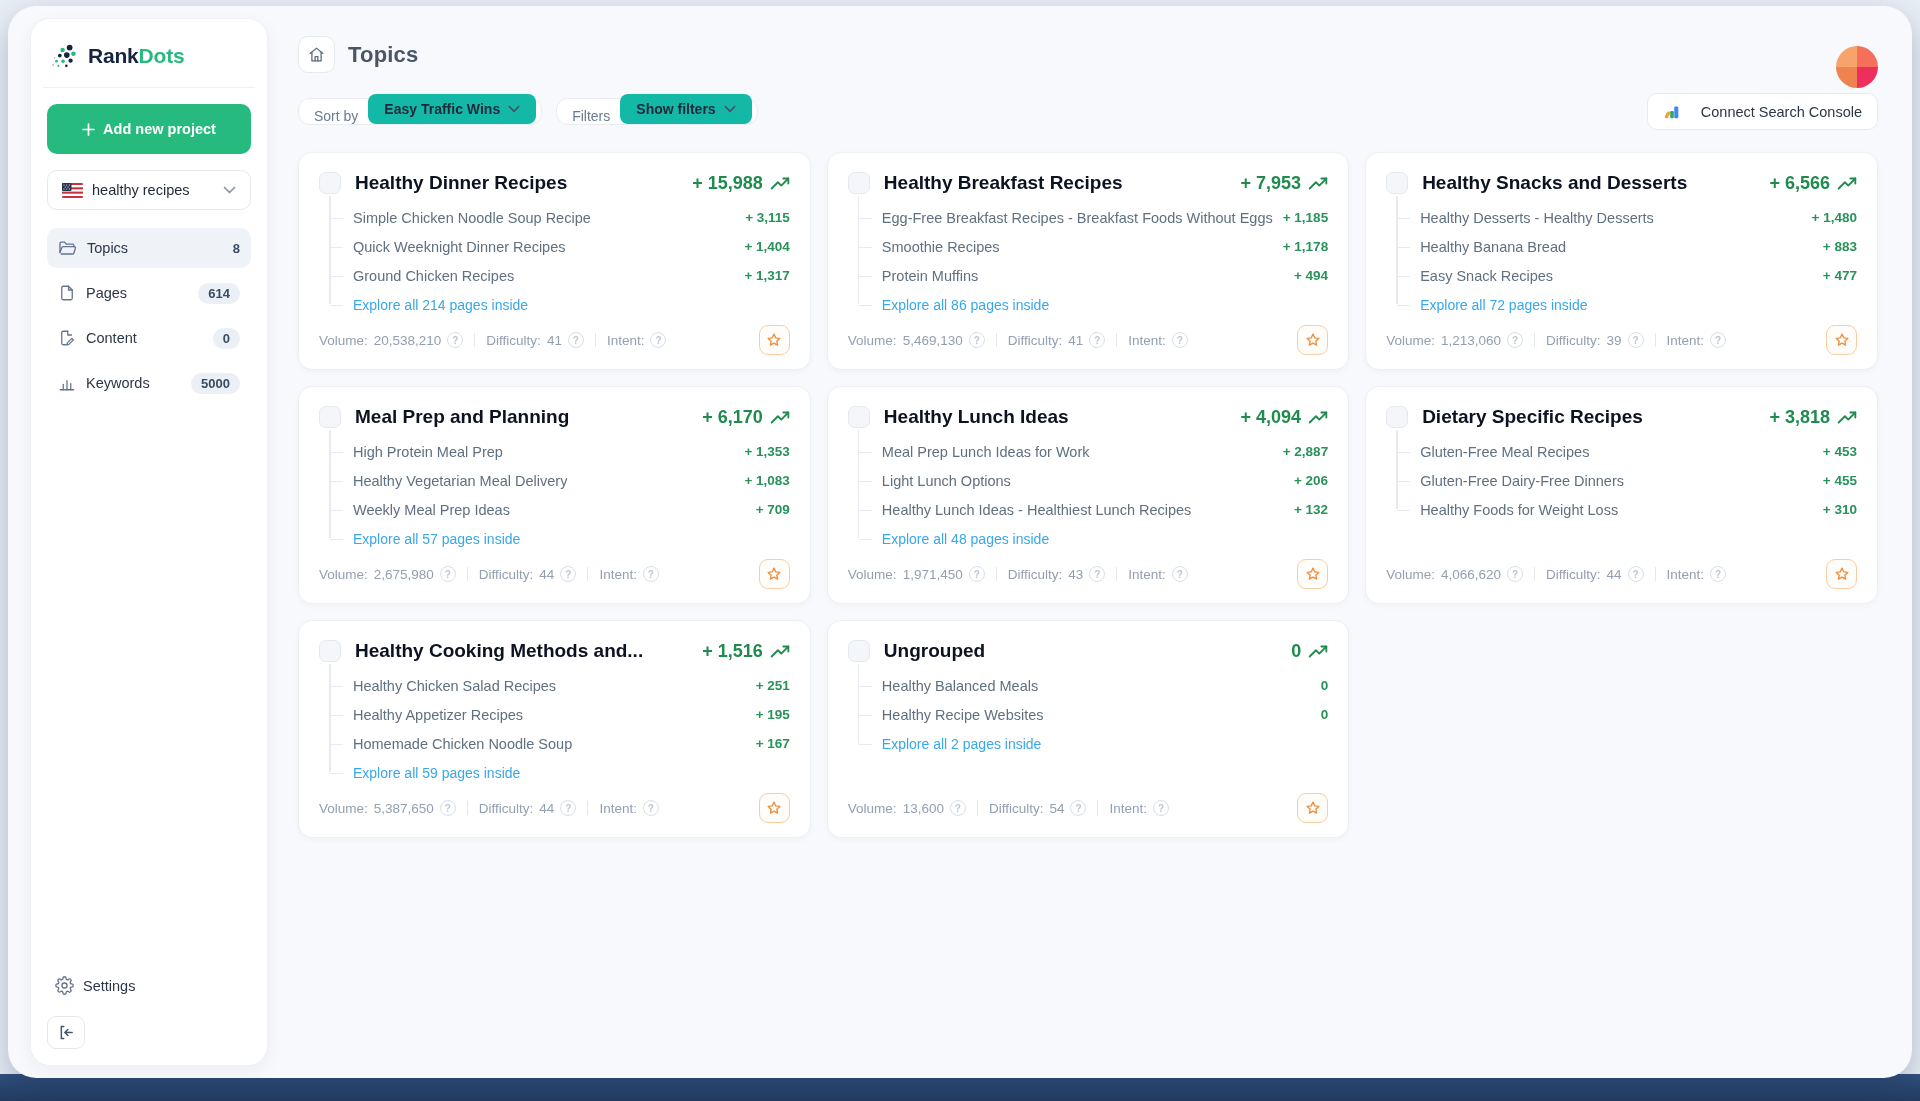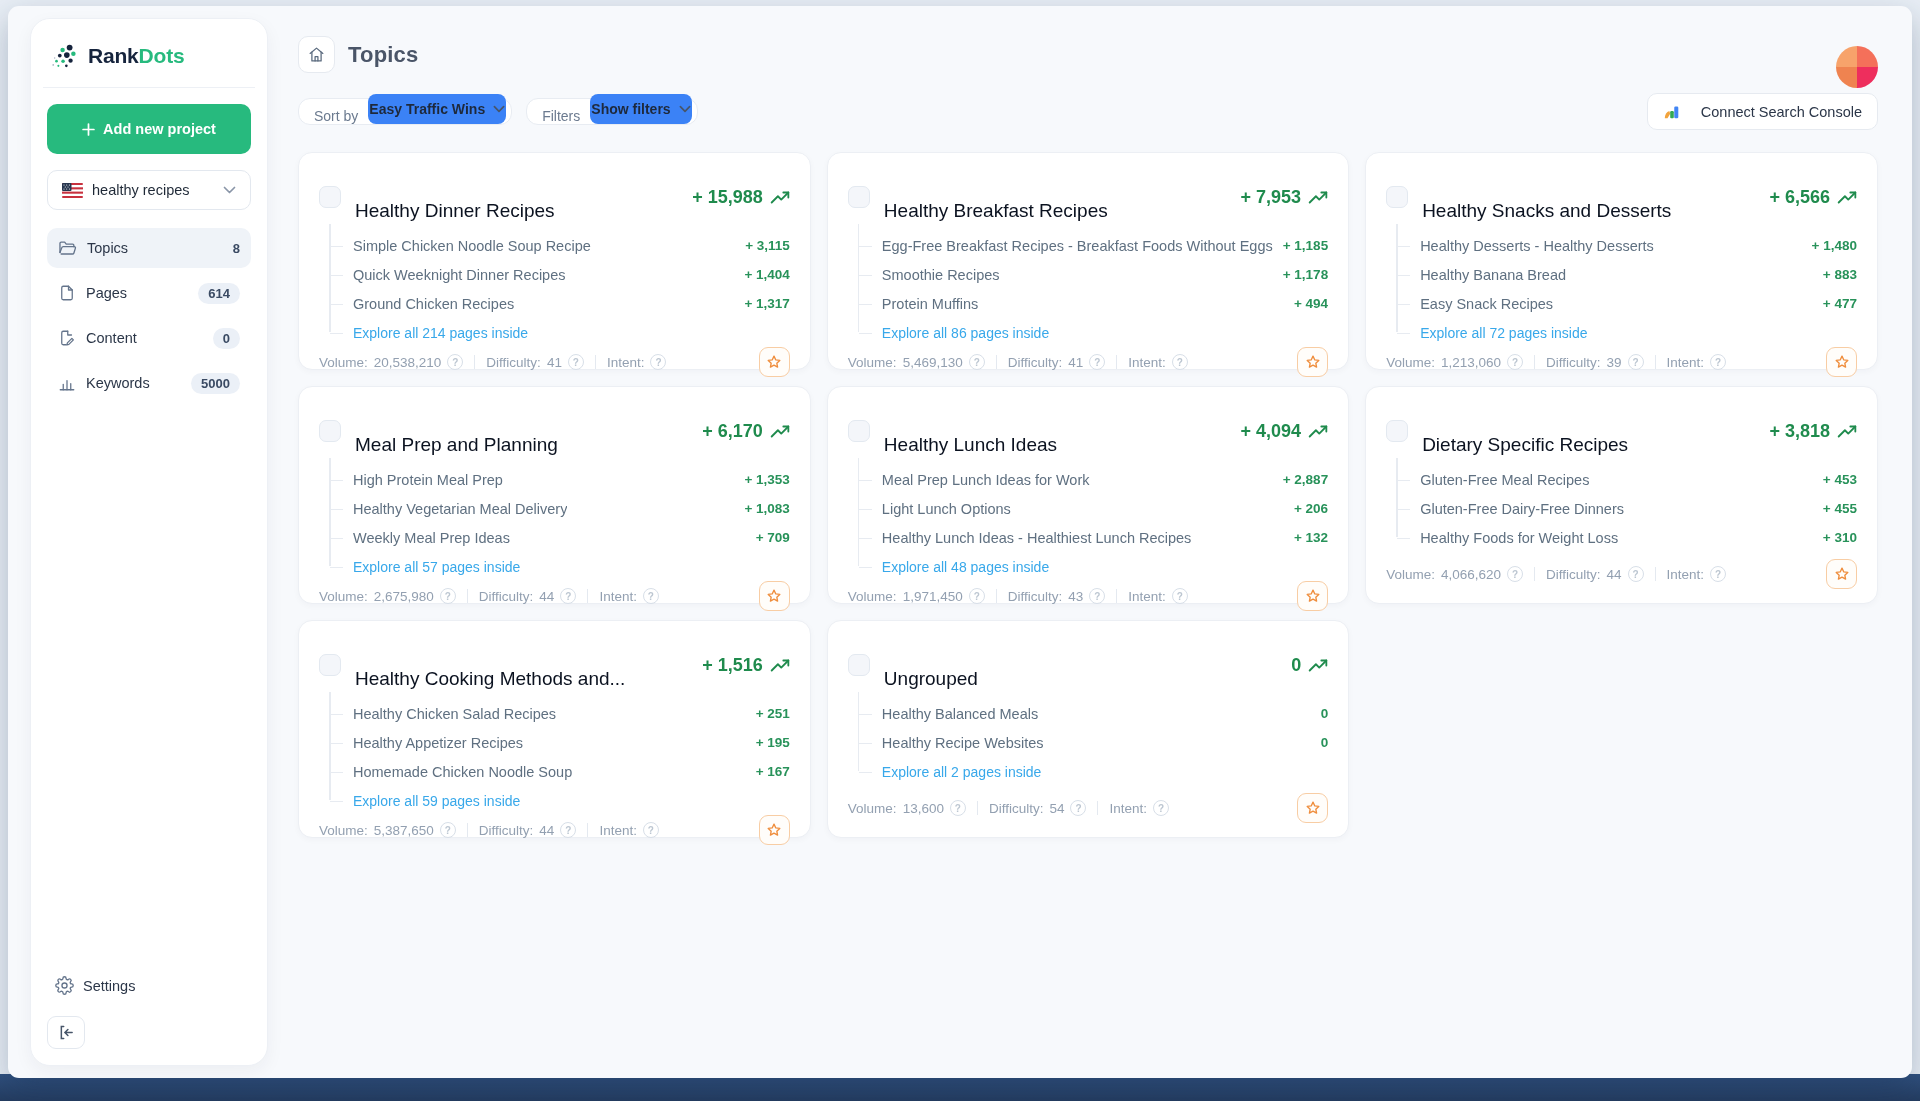--- a/index.html
+++ b/index.html
@@ -1,21 +1,21 @@
 <!DOCTYPE html>
 <html><head>
 <meta charset="utf-8">
 <style>
   * { margin:0; padding:0; box-sizing:border-box; }
   html,body { width:1920px; height:1101px; overflow:hidden;
     font-family:"Liberation Sans", sans-serif; background:#E8EEF5; }
   .navy-bar { position:absolute; left:0; right:0; bottom:0; height:27px;
     background:linear-gradient(180deg,#30517F,#243C60); }
   .window { position:absolute; top:6px; left:8px; right:8px; bottom:23px;
-    background:#F7F9FC; border-radius:11px; overflow:hidden;
+    background:#F7F9FC; border-radius:28px; overflow:hidden;
     box-shadow:0 12px 32px rgba(23,42,77,.28); }
 
   
   .sidebar { position:absolute; top:12px; left:22px; bottom:12px; width:238px;
     background:#fff; border:1px solid #EDF0F5; border-radius:20px;
     box-shadow:0 6px 18px rgba(30,41,59,.05); padding:18px 16px; }
   .logo-row { display:flex; align-items:center; gap:9px; padding:4px 2px 16px; }
   .logo-text { font-size:21px; font-weight:700; color:#16243D; letter-spacing:-.2px; }
   .logo-text .green { color:#27BA7E; }
   .side-divider { height:1px; background:#EDF0F5; margin:0 -4px; }
@@ -47,37 +47,37 @@
   .home-btn { width:37px; height:37px; border-radius:10px; border:1px solid #E6EAF0;
     background:#fff; display:flex; align-items:center; justify-content:center; cursor:pointer; }
   .page-title { font-size:22px; font-weight:700; color:#4A5568; letter-spacing:.2px; }
   .avatar { position:absolute; top:40px; right:34px; width:42px; height:42px; border-radius:50%;
     background:conic-gradient(from 0deg, #F4705A 0 25%, #EE2E5D 25% 50%, #EF8350 50% 75%, #F7A36B 75% 100%);
     cursor:pointer; }
   .toolbar { margin-top:20px; display:flex; align-items:center; }
   .pill-group { display:flex; align-items:flex-end; background:#fff; border:1px solid #E8ECF2;
     border-radius:12px; height:27px; padding:0 5px 0 15px; gap:10px; margin-right:14px; cursor:pointer; }
   .pill-label { font-size:14px; color:#6B7A8F; }
-  .pill-value { display:flex; align-items:center; gap:8px; background:#3b82f6;
-    border-radius:8px; padding:7px 1px; font-size:14px; font-weight:700; color:#1E293B; }
+  .pill-value { display:flex; align-items:center; gap:8px; background:#14b8a6;
+    border-radius:8px; padding:7px 16px; font-size:14px; font-weight:700; color:#1E293B; }
   .connect-btn { margin-left:auto; display:flex; align-items:center; gap:20px; background:#fff;
     border:1px solid #E6EAF0; border-radius:10px; height:37px; padding:0 15px;
     font-size:14.5px; font-weight:500; color:#2B3648; cursor:pointer;
     font-family:"Liberation Sans", sans-serif; }
 
   
   .grid { margin-top:22px; display:grid; grid-template-columns:repeat(3,1fr); gap:16px; }
   .card { background:#fff; border:1px solid #ECEFF4; border-radius:14px; height:218px;
     padding:19px 20px 14px; display:flex; flex-direction:column;
     box-shadow:0 2px 6px rgba(30,41,59,.03); }
   .card-head { display:flex; align-items:center; gap:14px; }
   .checkbox { width:22px; height:22px; border-radius:7px; background:#F4F6FA;
     border:1px solid #E3E9F0; cursor:pointer; flex:none; }
-  .card-title { font-size:19px; font-weight:400; color:#0B1220; white-space:nowrap;
-    overflow:hidden; text-overflow:ellipsis; cursor:pointer;margin-top:28px; }
+  .card-title { font-size:19px; font-weight:700; color:#0B1220; white-space:nowrap;
+    overflow:hidden; text-overflow:ellipsis; cursor:pointer; }
   .card-gain { margin-left:auto; display:flex; align-items:center; gap:7px;
     color:#1F8B4D; font-weight:700; font-size:18px; white-space:nowrap; }
   .tree { position:relative; margin:9px 0 0 10px; }
   .tree::before { content:''; position:absolute; left:0; top:-7px; bottom:15px;
     width:1.5px; background:#E7EBF1; }
   .tree-item { position:relative; display:flex; align-items:center; height:29px; padding-left:24px; }
   .tree-item::before { content:''; position:absolute; left:1px; top:50%; width:13px;
     height:1.5px; background:#E7EBF1; }
   .item-label { font-size:14.5px; color:#5F7081; white-space:nowrap; overflow:hidden;
     text-overflow:ellipsis; }

